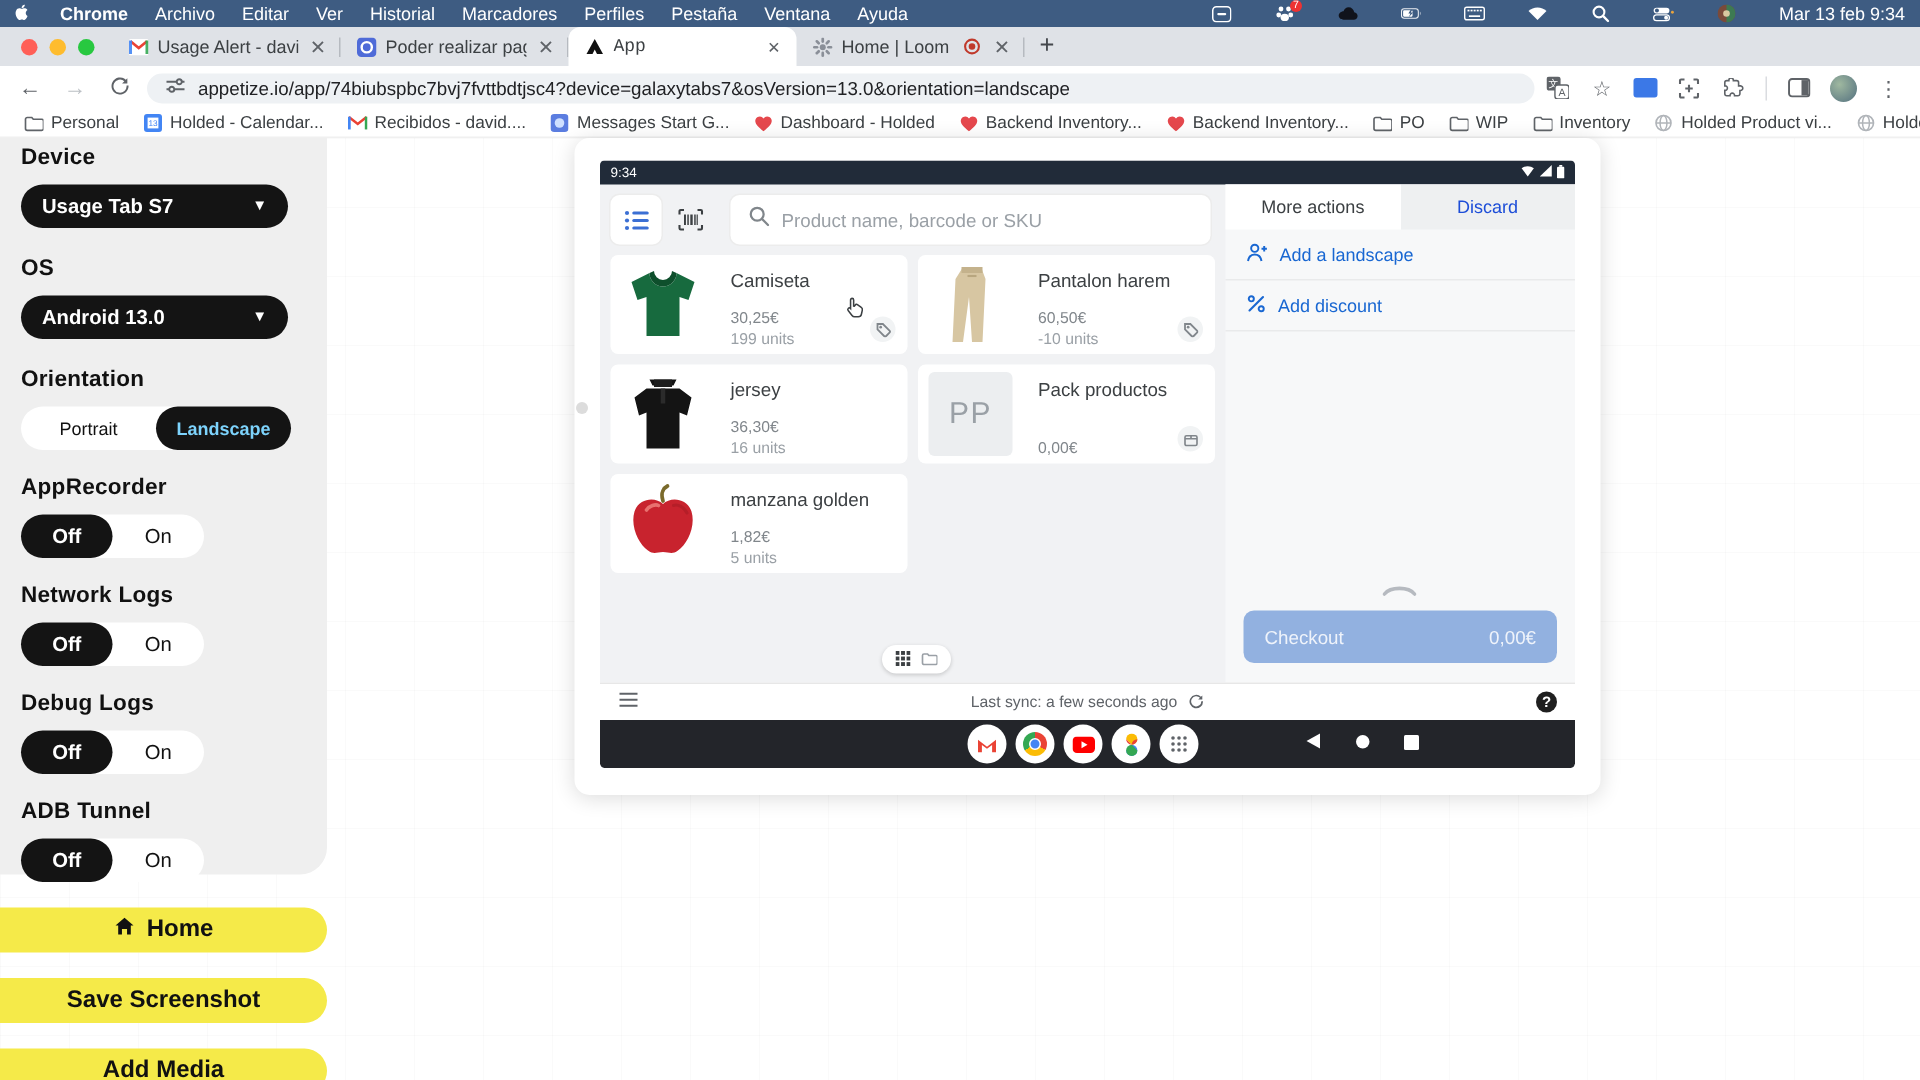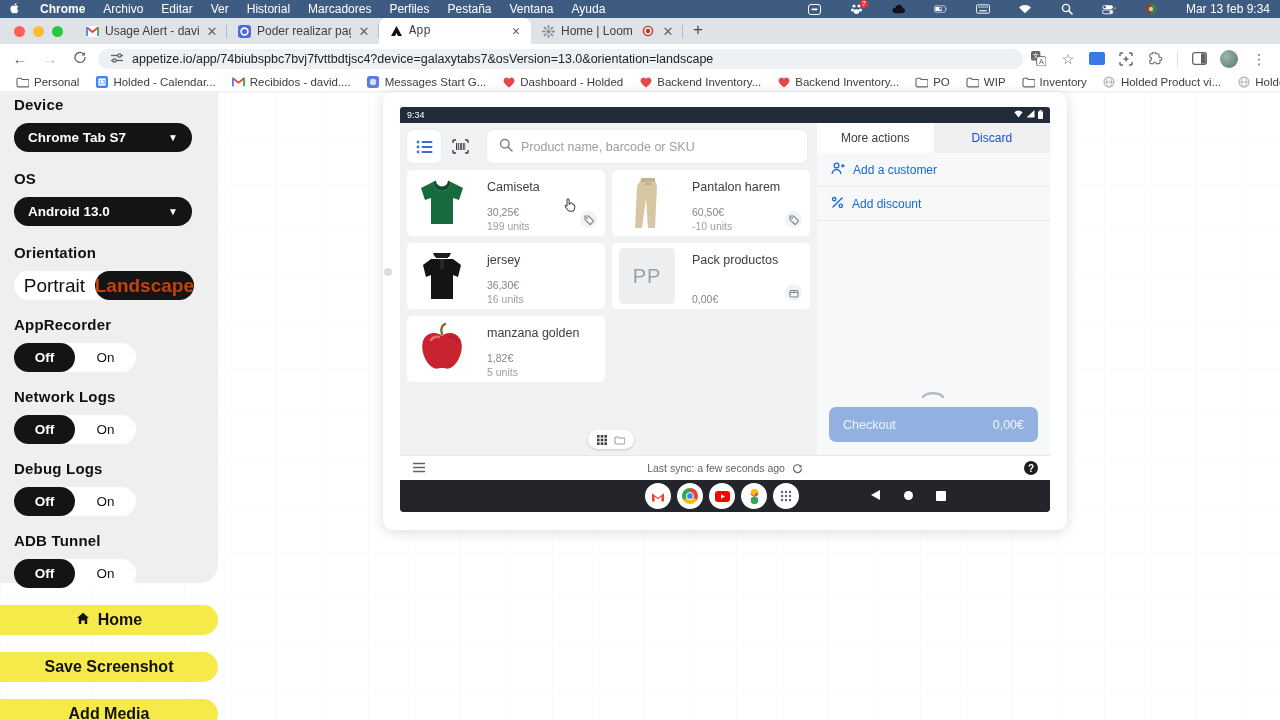--- a/index.html
+++ b/index.html
@@ -51,22 +51,22 @@
     background-image:linear-gradient(#00000005 1px,transparent 1px),linear-gradient(90deg,#00000005 1px,transparent 1px);
     background-size:46px 46px; }
 
   
   .sidebar { position:absolute; left:0; top:0; width:218px; height:491px; background:#efefef; border-radius:0 0 18px 0; padding:4px 14px 0 14px; }
   .sb-label { font-size:15px; font-weight:700; color:#111; letter-spacing:.2px; }
   .sb-drop { margin:10px 0 18px 0; width:178px; height:29px; background:#141414; color:#fff; border-radius:15px;
     display:flex; align-items:center; padding:0 14px; font-size:13.5px; font-weight:700; }
   .sb-drop .caret { margin-left:auto; font-size:10px; }
   .seg { margin:10px 0 16px 0; width:180px; height:29px; background:#fff; border-radius:15px; display:flex; }
-  .seg .opt { flex:1; display:flex; align-items:center; justify-content:center; font-size:19px; color:#111; border-radius:15px; }
-  .seg .opt.sel { background:#141414; color:#c2410c; font-weight:700; }
+  .seg .opt { flex:1; display:flex; align-items:center; justify-content:center; font-size:12px; color:#111; border-radius:15px; }
+  .seg .opt.sel { background:#141414; color:#7dd3fc; font-weight:700; }
   .tgl { margin:10px 0 16px 0; width:122px; height:29px; background:#fff; border-radius:15px; display:flex; }
   .tgl .opt { flex:1; display:flex; align-items:center; justify-content:center; font-size:13.5px; color:#111; border-radius:15px; }
   .tgl .opt.sel { background:#141414; color:#fff; font-weight:700; }
 
   .ybtn { position:absolute; left:0; width:218px; height:30px; background:#f5ea49; border-radius:0 16px 16px 0;
     display:flex; align-items:center; justify-content:center; gap:8px; font-size:16px; font-weight:700; color:#111; }
 
   
   .emu-card { position:absolute; left:383px; top:0px; width:684px; height:438px; background:#fff; border-radius:10px;
     box-shadow:0 2px 14px rgba(0,0,0,.14); }
@@ -450,21 +450,21 @@
       <span>Holded Product vi...</span>
     </span>
 
 </div>
 
 <div class="main">
 
   <div class="sidebar">
     <div class="sb-label">Device</div>
     <div class="sb-drop">
-      <span>Chrome Tab S7</span>
+      <span>Usage Tab S7</span>
       <span class="caret">▼</span>
     </div>
     <div class="sb-label">OS</div>
     <div class="sb-drop">
       <span>Android 13.0</span>
       <span class="caret">▼</span>
     </div>
     <div class="sb-label">Orientation</div>
     <div class="seg">
       <span class="opt">Portrait</span>
@@ -666,21 +666,21 @@
           <div class="ptabs">
             <div class="ptab active">More actions</div>
             <div class="ptab discard">Discard</div>
           </div>
           <div class="prow">
             <span><svg width="14" height="13" viewBox="0 0 14 13">
                   <circle cx="5.5" cy="3.5" r="2.4" fill="none" stroke="#1967d2" stroke-width="1.3"></circle>
                   <path d="M1 12c.5-3 2.4-4.4 4.5-4.4S9.5 9 10 12" fill="none" stroke="#1967d2" stroke-width="1.3"></path>
                   <path d="M11.8 2v3.6M10 3.8h3.6" stroke="#1967d2" stroke-width="1.3"></path>
                 </svg></span>
-            <span>Add a customer</span>
+            <span>Add a landscape</span>
           </div>
           <div class="prow">
             <span><svg width="13" height="13" viewBox="0 0 13 13">
                   <line x1="2" y1="11" x2="11" y2="2" stroke="#1967d2" stroke-width="1.4" stroke-linecap="round"></line>
                   <circle cx="3.2" cy="3.2" r="1.7" fill="none" stroke="#1967d2" stroke-width="1.3"></circle>
                   <circle cx="9.8" cy="9.8" r="1.7" fill="none" stroke="#1967d2" stroke-width="1.3"></circle>
                 </svg></span>
             <span>Add discount</span>
           </div>
           <div class="chevron">

